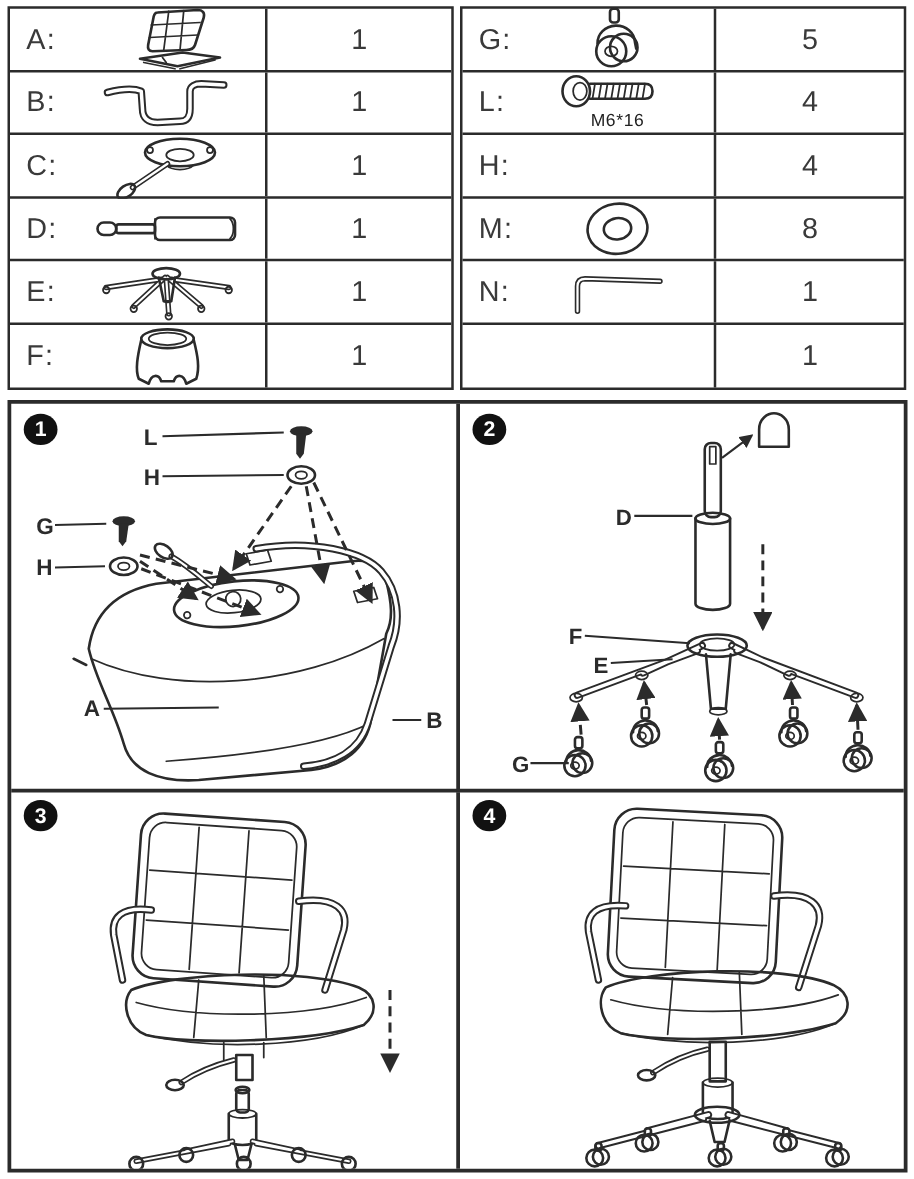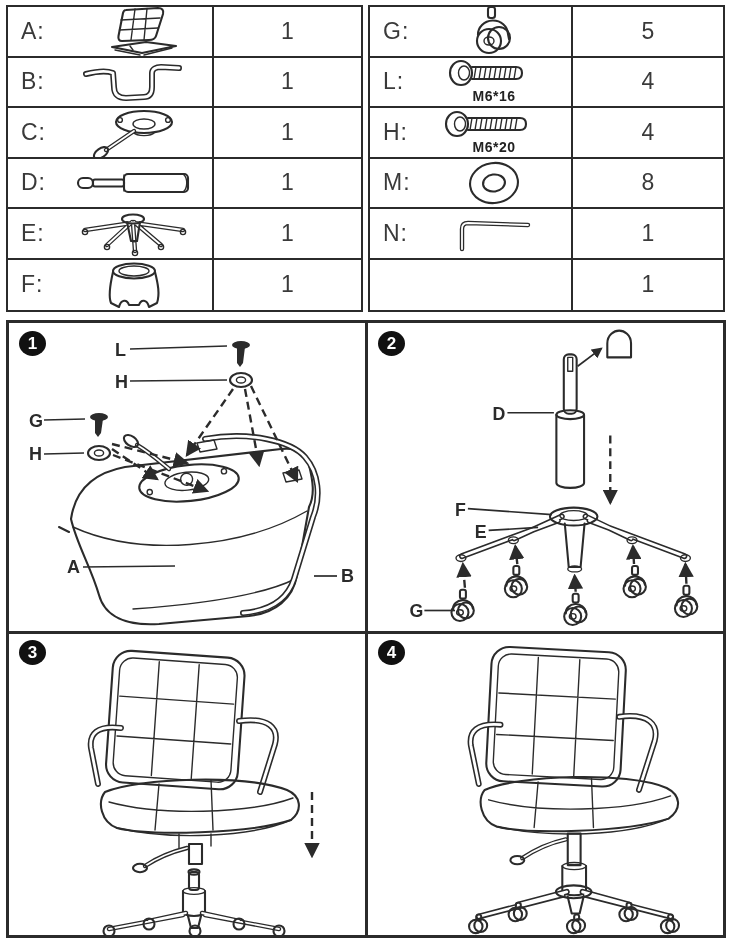--- a/index.html
+++ b/index.html
@@ -10,21 +10,21 @@
   .ptable { position:absolute; top:5px; height:307px; width:357px; border:2px solid #2b2b2b; display:grid; grid-template-rows:repeat(6,1fr); background:#fff; }
   .ptable.left  { left:6px; }
   .ptable.right { left:368px; }
   .prow { display:grid; border-bottom:2px solid #2b2b2b; min-height:0; }
   .prow:last-child { border-bottom:none; }
   .ptable.left  .prow { grid-template-columns:206px 1fr; }
   .ptable.right .prow { grid-template-columns:203px 1fr; }
   .cell-part { border-right:2px solid #2b2b2b; display:flex; align-items:center; padding-left:13px; min-height:0; }
   .plabel { font-size:23px; letter-spacing:1px; color:#3a3a3a; width:34px; flex:none; }
   .picon  { flex:1; display:flex; flex-direction:column; align-items:center; justify-content:center; min-height:0; }
-  .pnote  { font-size:14px; font-weight:bold; letter-spacing:.5px; margin-top:-3px; color:#222; }
+  .pnote  { font-size:14px; font-weight:normal; letter-spacing:.5px; margin-top:-3px; color:#222; }
   .cell-qty { display:flex; align-items:center; justify-content:center; font-size:23px; color:#3a3a3a; }
 
   
   .steps { position:absolute; left:6px; top:320px; width:720px; height:618px; border:3px solid #2b2b2b; display:grid; grid-template-columns:359px 1fr; grid-template-rows:311px 1fr; background:#fff; }
   .panel { position:relative; min-height:0; }
   .panel.p1, .panel.p3 { border-right:3px solid #2b2b2b; }
   .panel.p1, .panel.p2 { border-bottom:3px solid #2b2b2b; }
   .badge { position:absolute; left:10px; top:8px; width:27px; height:25px; background:#111; border-radius:50%; color:#fff; font-size:17px; font-weight:bold; display:flex; align-items:center; justify-content:center; z-index:2; }
   svg.step { position:absolute; left:0; top:0; width:100%; height:100%; }
 
@@ -182,29 +182,20 @@
         </svg>
         <span class="pnote">M6*16</span>
       </span>
     </div>
     <div class="cell-qty">4</div>
   </div>
 
   <div class="prow">
     <div class="cell-part">
       <span class="plabel">H:</span>
-      <span class="picon">
-        <svg width="104" height="32" viewBox="0 0 104 32">
-          <path class="o" d="M26,8 L78,8 C82,8 84,10 84,14 C84,18 82,20 78,20 L26,20"></path>
-          <path class="o1" d="M30,8 L28,20 M35,8 L33,20 M40,8 L38,20 M45,8 L43,20 M50,8 L48,20 M55,8 L53,20 M60,8 L58,20 M65,8 L63,20 M70,8 L68,20 M75,8 L73,20"></path>
-          <ellipse class="o" cx="15" cy="14" rx="11" ry="12"></ellipse>
-          <ellipse class="o1" cx="18" cy="14" rx="5.5" ry="7"></ellipse>
-        </svg>
-        <span class="pnote">M6*20</span>
-      </span>
     </div>
     <div class="cell-qty">4</div>
   </div>
 
   <div class="prow">
     <div class="cell-part">
       <span class="plabel">M:</span>
       <span class="picon">
         <svg width="56" height="46" viewBox="0 0 56 46">
           <ellipse class="o" cx="28" cy="23" rx="24" ry="20" transform="rotate(-8 28 23)"></ellipse>

